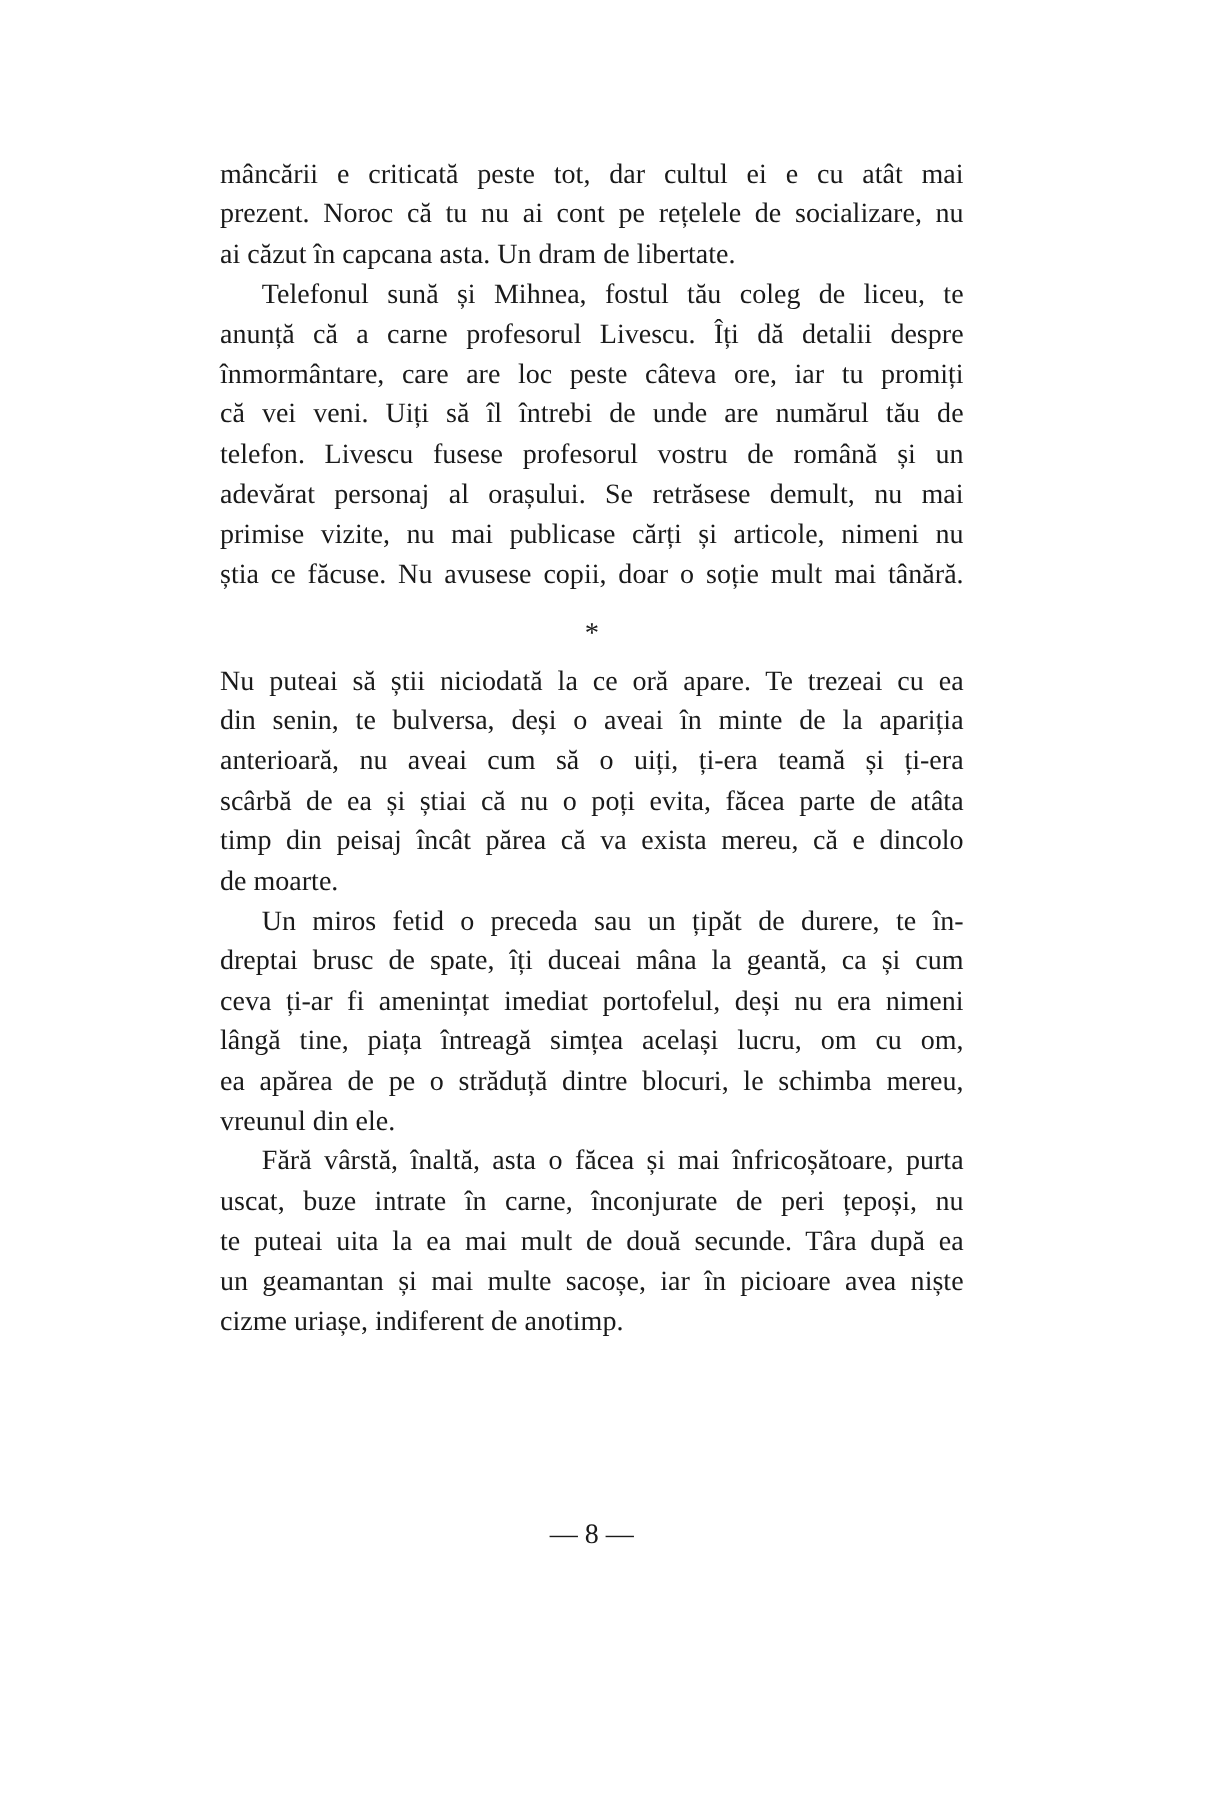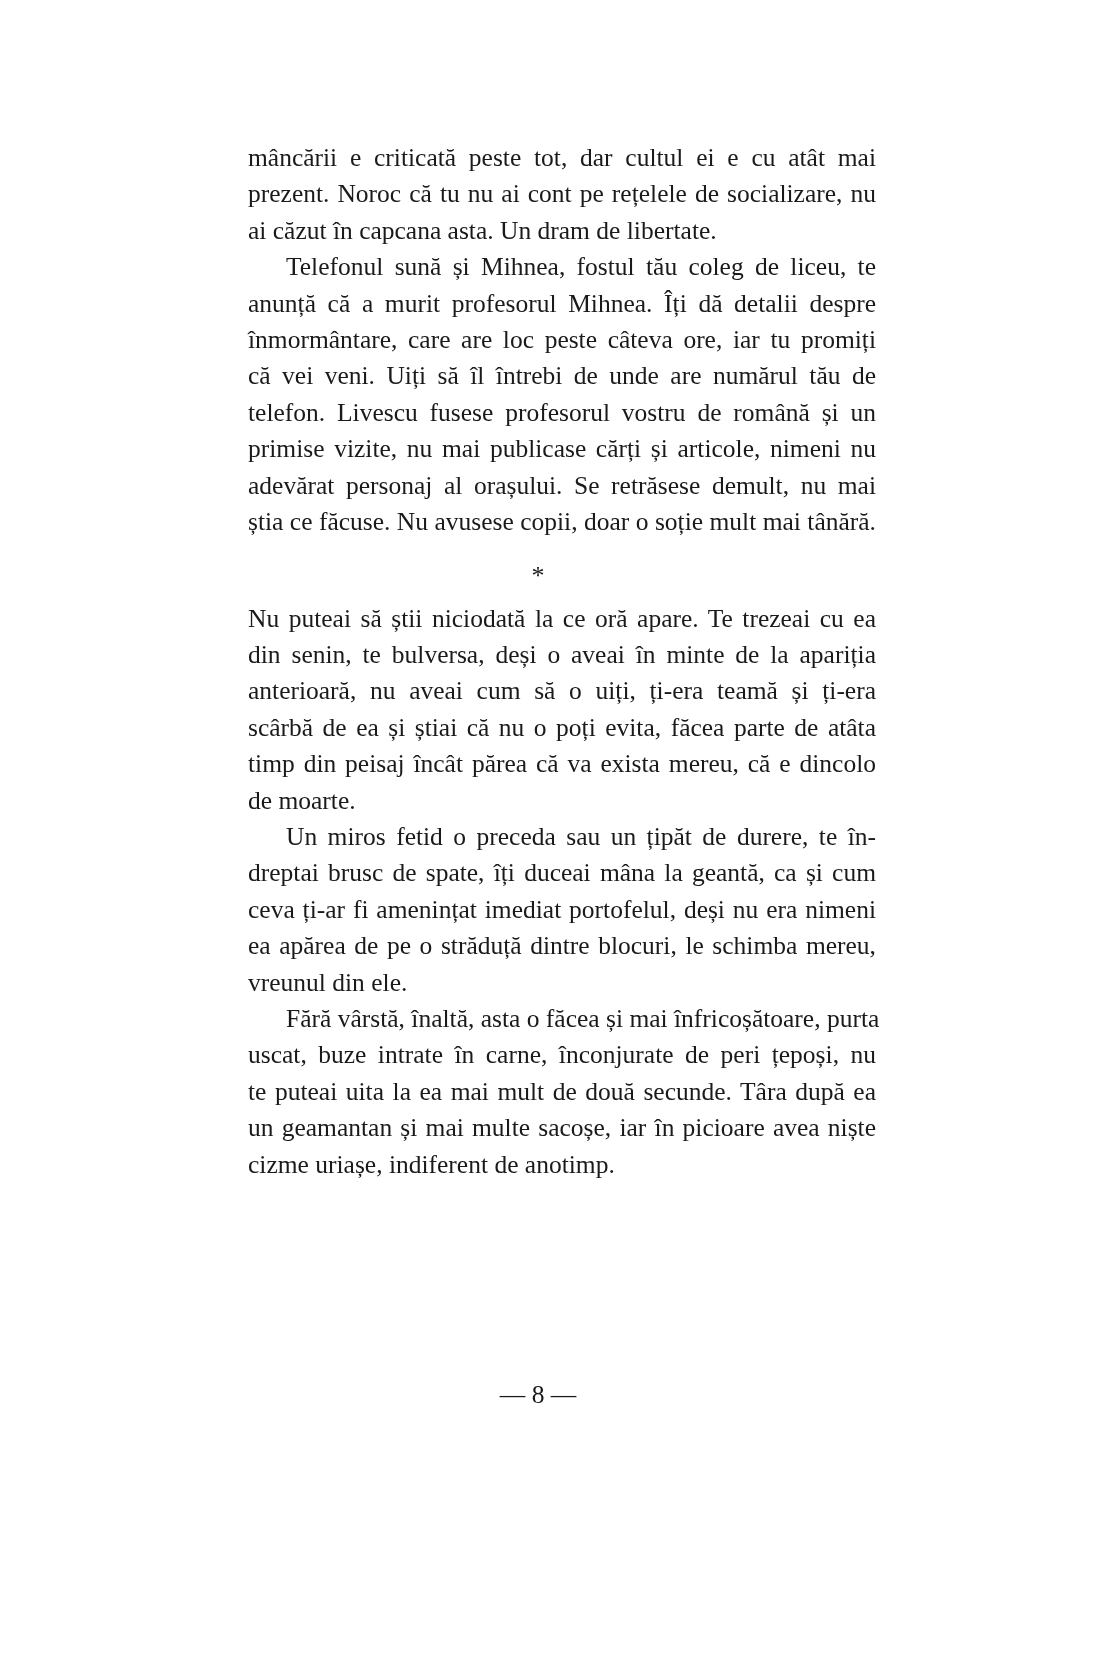--- a/index.html
+++ b/index.html
@@ -22,21 +22,20 @@
       font-size: 25.5px;
       line-height: 36.4px;
       color: #1a1a1a;
     }
     .line {
       display: block;
       white-space: nowrap;
       text-align: justify;
       text-align-last: justify;
       height: 36.4px;
-      margin-left: 48px;
     }
     .line.last {
       text-align-last: left;
     }
     .line.indent {
       padding-left: 38px;
     }
     .separator {
       display: block;
       text-align: center;
@@ -61,45 +60,46 @@
 
 <div class="page">
   <div>
     <p style="margin:0;">
       <span class="line">mâncării e criticată peste tot, dar cultul ei e cu atât mai</span>
       <span class="line">prezent. Noroc că tu nu ai cont pe rețelele de socializare, nu</span>
       <span class="line last">ai căzut în capcana asta. Un dram de libertate.</span>
     </p>
     <p style="margin:0;">
       <span class="line indent">Telefonul sună și Mihnea, fostul tău coleg de liceu, te</span>
-      <span class="line">anunță că a murit profesorul Mihnea. Îți dă detalii despre</span>
+      <span class="line">anunță că a carne profesorul Livescu. Îți dă detalii despre</span>
       <span class="line">înmormântare, care are loc peste câteva ore, iar tu promiți</span>
       <span class="line">că vei veni. Uiți să îl întrebi de unde are numărul tău de</span>
       <span class="line">telefon. Livescu fusese profesorul vostru de română și un</span>
+      <span class="line">adevărat personaj al orașului. Se retrăsese demult, nu mai</span>
       <span class="line">primise vizite, nu mai publicase cărți și articole, nimeni nu</span>
-      <span class="line">adevărat personaj al orașului. Se retrăsese demult, nu mai</span>
       <span class="line">știa ce făcuse. Nu avusese copii, doar o soție mult mai tânără.</span>
     </p>
   </div>
 
   <span class="separator">*</span>
 
   <div>
     <p style="margin:0;font-family:Liberation Serif, serif;">
       <span class="line">Nu puteai să știi niciodată la ce oră apare. Te trezeai cu ea</span>
       <span class="line">din senin, te bulversa, deși o aveai în minte de la apariția</span>
       <span class="line">anterioară, nu aveai cum să o uiți, ți-era teamă și ți-era</span>
       <span class="line">scârbă de ea și știai că nu o poți evita, făcea parte de atâta</span>
       <span class="line">timp din peisaj încât părea că va exista mereu, că e dincolo</span>
       <span class="line last">de moarte.</span>
     </p>
     <p style="margin:0;">
       <span class="line indent">Un miros fetid o preceda sau un țipăt de durere, te în-</span>
       <span class="line">dreptai brusc de spate, îți duceai mâna la geantă, ca și cum</span>
       <span class="line">ceva ți-ar fi amenințat imediat portofelul, deși nu era nimeni</span>
+      <span class="line">lângă tine, piața întreagă simțea același lucru, om cu om,</span>
       <span class="line">ea apărea de pe o străduță dintre blocuri, le schimba mereu,</span>
       <span class="line last">vreunul din ele.</span>
     </p>
     <p style="margin:0;">
       <span class="line indent">Fără vârstă, înaltă, asta o făcea și mai înfricoșătoare, purta</span>
       <span class="line">uscat, buze intrate în carne, înconjurate de peri țepoși, nu</span>
       <span class="line">te puteai uita la ea mai mult de două secunde. Târa după ea</span>
       <span class="line">un geamantan și mai multe sacoșe, iar în picioare avea niște</span>
       <span class="line last">cizme uriașe, indiferent de anotimp.</span>
     </p>

